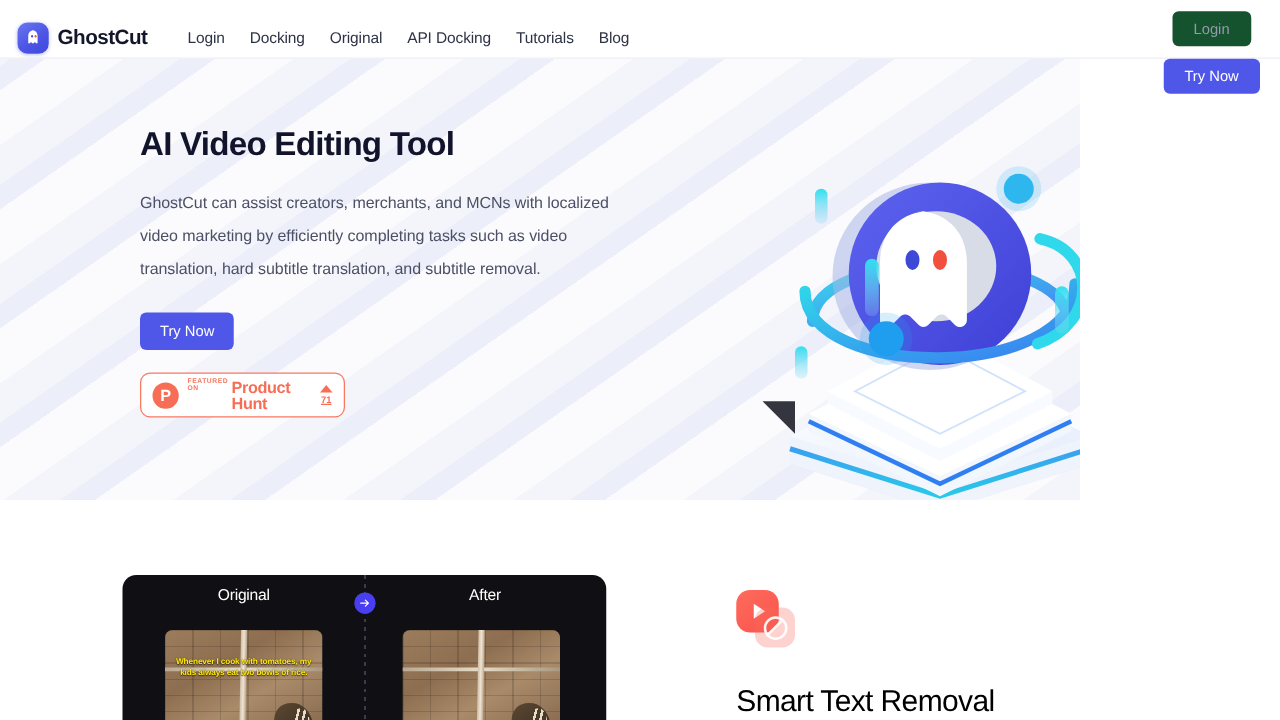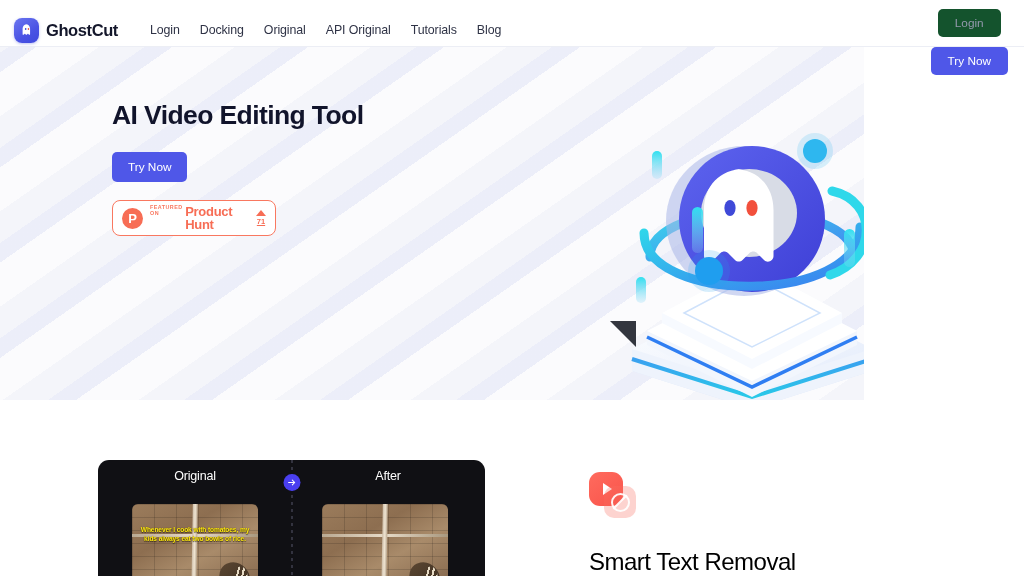--- a/index.html
+++ b/index.html
@@ -254,38 +254,39 @@
         <ellipse cx="14.2" cy="10.4" rx="1.15" ry="1.5" fill="#f2503c"></ellipse>
       </svg>
     </span>
     <span class="brand-name">GhostCut</span>
   </div>
 
   <nav class="nav">
     <a href="#">Login</a>
     <a href="#">Docking</a>
     <a href="#">Original</a>
-    <a href="#">API Original</a>
+    <a href="#">API Docking</a>
     <a href="#">Tutorials</a>
     <a href="#">Blog</a>
   </nav>
 
   <div class="header-right">
     <span class="lang">English</span>
     <button class="btn-login">Login</button>
     <button class="btn-try-nav">Try Now</button>
   </div>
 </div>
 
 <section class="hero">
   <div class="hero-stripes"></div>
 
   <div class="hero-inner">
     <div class="hero-copy">
       <h1 class="hero-title">AI Video Editing Tool</h1>
+      <p class="hero-desc">GhostCut can assist creators, merchants, and MCNs with localized video marketing by efficiently completing tasks such as video translation, hard subtitle translation, and subtitle removal.</p>
       <button class="btn-try-hero">Try Now</button>
 
       <div class="ph-badge">
         <span class="ph-logo">P</span>
         <span class="ph-texts">
           <span class="ph-sub">FEATURED ON</span>
           <span class="ph-title">Product Hunt</span>
         </span>
         <span class="ph-votes">
           <span class="ph-caret"></span>

